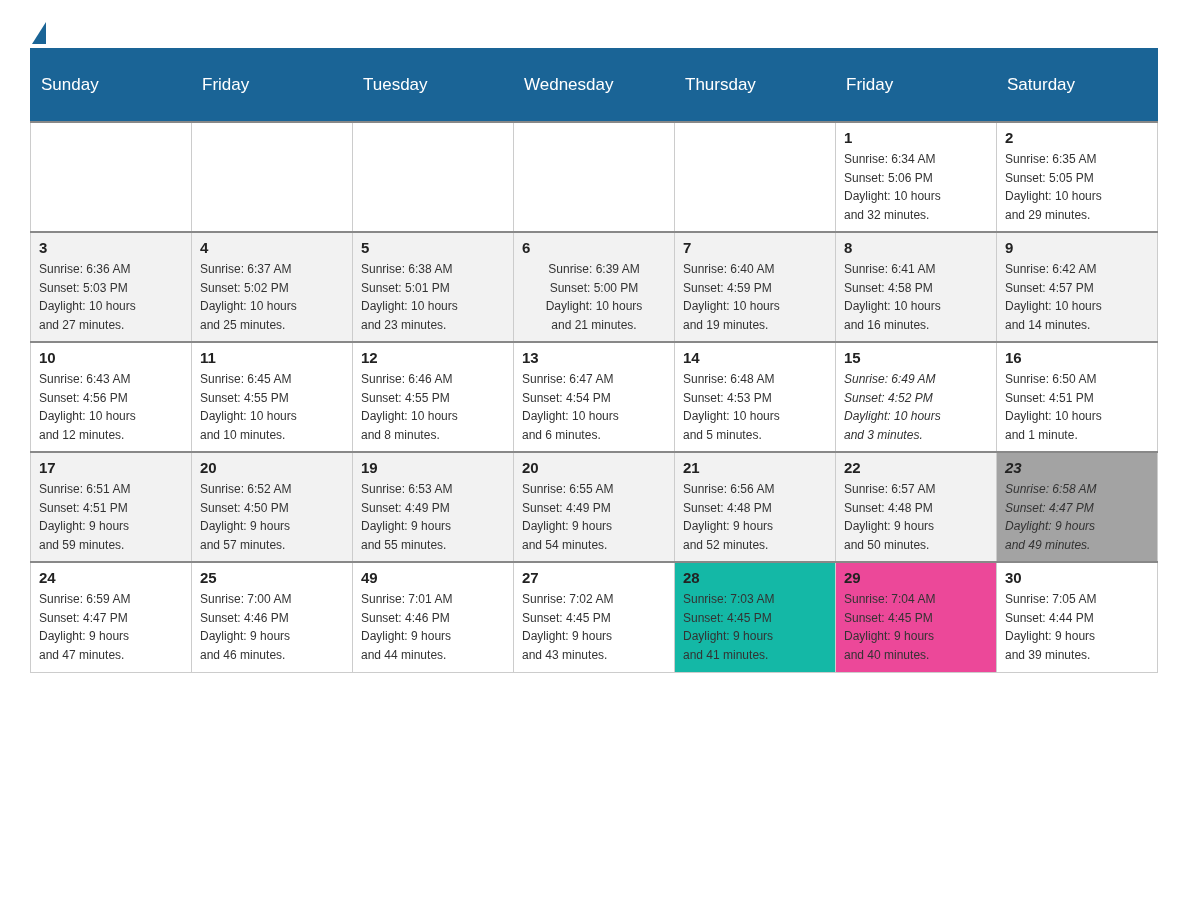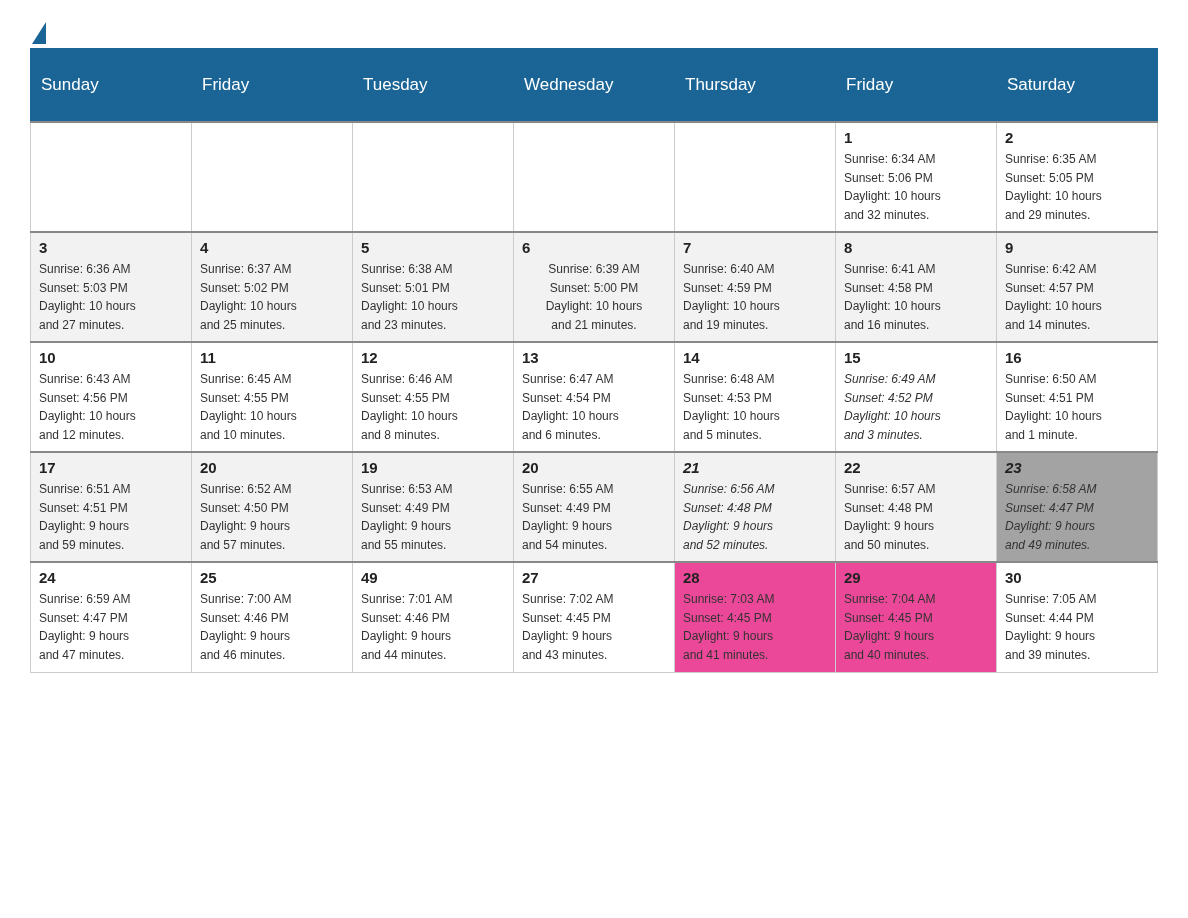--- a/index.html
+++ b/index.html
@@ -285,21 +285,21 @@
 Daylight: 9 hours
 and 55 minutes.</div>
         </td>
         <td style="background-color: rgb(242, 242, 242);">
           <span class="day-number">20</span>
           <div class="day-info" style="white-space: pre-line;">Sunrise: 6:55 AM
 Sunset: 4:49 PM
 Daylight: 9 hours
 and 54 minutes.</div>
         </td>
-        <td style="background-color: rgb(242, 242, 242); font-style: italic;">
+        <td style="background-color: rgb(242, 242, 242);">
           <span class="day-number">21</span>
           <div class="day-info" style="white-space: pre-line;">Sunrise: 6:56 AM
 Sunset: 4:48 PM
 Daylight: 9 hours
 and 52 minutes.</div>
         </td>
         <td style="background-color: rgb(242, 242, 242);">
           <span class="day-number">22</span>
           <div class="day-info" style="white-space: pre-line;">Sunrise: 6:57 AM
 Sunset: 4:48 PM
@@ -336,21 +336,21 @@
 Daylight: 9 hours
 and 44 minutes.</div>
         </td>
         <td style="background-color: rgb(255, 255, 255);">
           <span class="day-number">27</span>
           <div class="day-info" style="white-space: pre-line;">Sunrise: 7:02 AM
 Sunset: 4:45 PM
 Daylight: 9 hours
 and 43 minutes.</div>
         </td>
-        <td style="background-color: #ec4899;">
+        <td style="background-color: #14b8a6;">
           <span class="day-number">28</span>
           <div class="day-info" style="white-space: pre-line;">Sunrise: 7:03 AM
 Sunset: 4:45 PM
 Daylight: 9 hours
 and 41 minutes.</div>
         </td>
         <td style="background-color: #ec4899;">
           <span class="day-number">29</span>
           <div class="day-info" style="white-space: pre-line;">Sunrise: 7:04 AM
 Sunset: 4:45 PM

